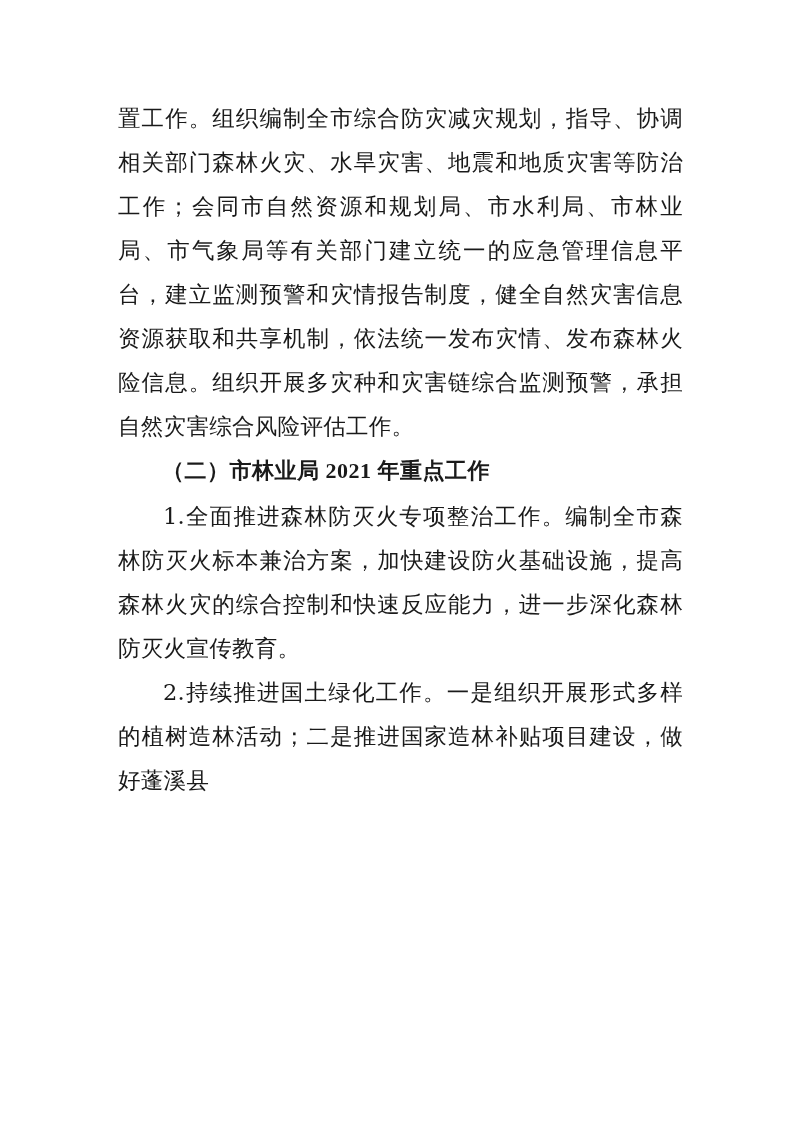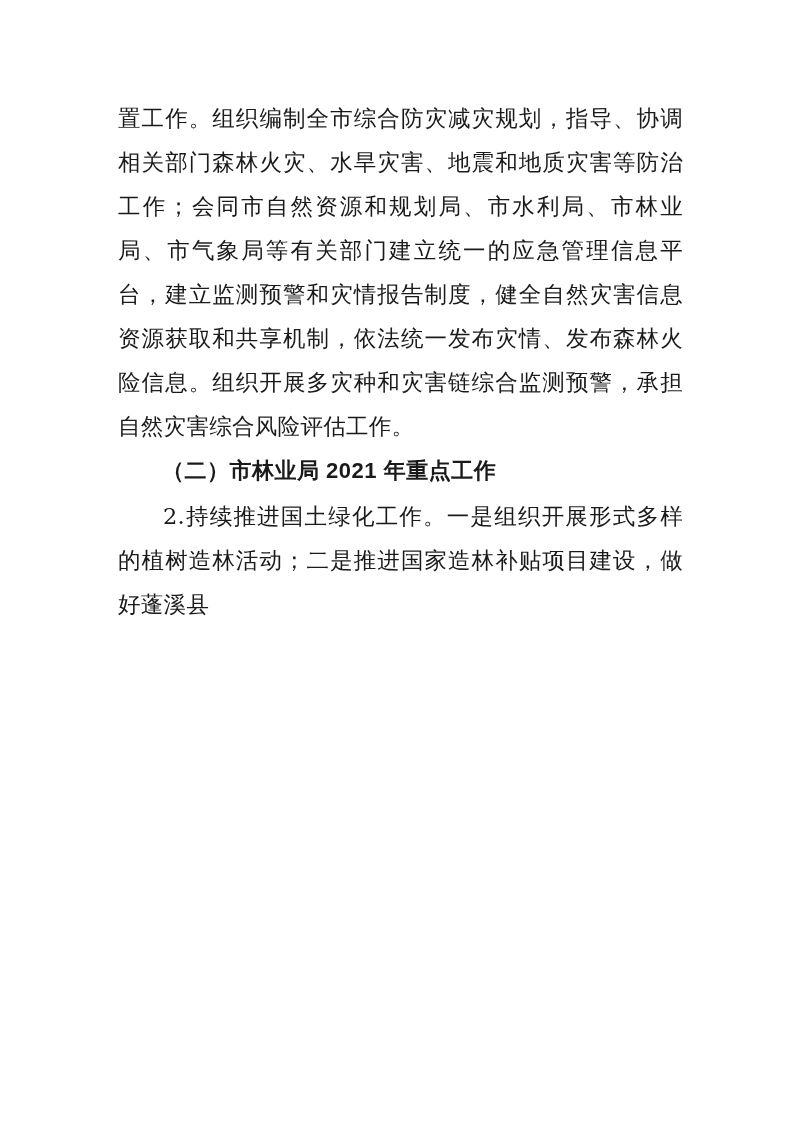--- a/index.html
+++ b/index.html
@@ -32,29 +32,30 @@
     margin: 0;
   }
   .para {
     text-indent: 2em;
   }
   .para-cont {
     text-indent: 0;
   }
   .heading {
     text-indent: 2em;
-    font-family: Liberation Sans, sans-serif;
+    font-family: Liberation Serif, serif;
     font-weight: bold;
     font-size: 22px;
     line-height: 46px;
     letter-spacing: 0.5px;
   }
 </style>
 </head>
 <body>
 
 <div class="page">
   <div class="doc-body">
     <p class="para para-cont">置工作。组织编制全市综合防灾减灾规划，指导、协调相关部门森林火灾、水旱灾害、地震和地质灾害等防治工作；会同市自然资源和规划局、市水利局、市林业局、市气象局等有关部门建立统一的应急管理信息平台，建立监测预警和灾情报告制度，健全自然灾害信息资源获取和共享机制，依法统一发布灾情、发布森林火险信息。组织开展多灾种和灾害链综合监测预警，承担自然灾害综合风险评估工作。</p>
     <p class="heading">（二）市林业局 2021 年重点工作</p>
+    <p class="para">1.全面推进森林防灭火专项整治工作。编制全市森林防灭火标本兼治方案，加快建设防火基础设施，提高森林火灾的综合控制和快速反应能力，进一步深化森林防灭火宣传教育。</p>
     <p class="para">2.持续推进国土绿化工作。一是组织开展形式多样的植树造林活动；二是推进国家造林补贴项目建设，做好蓬溪县</p>
   </div>
 </div>
 
 </body></html>

